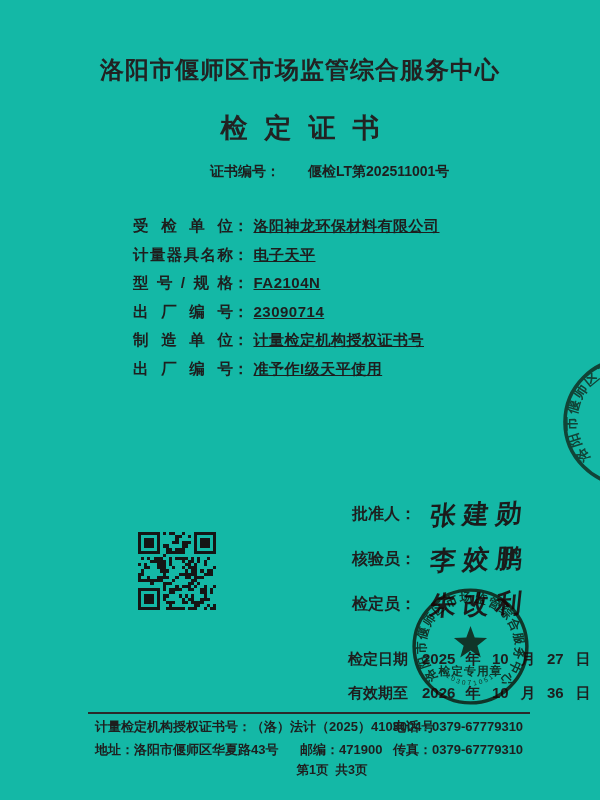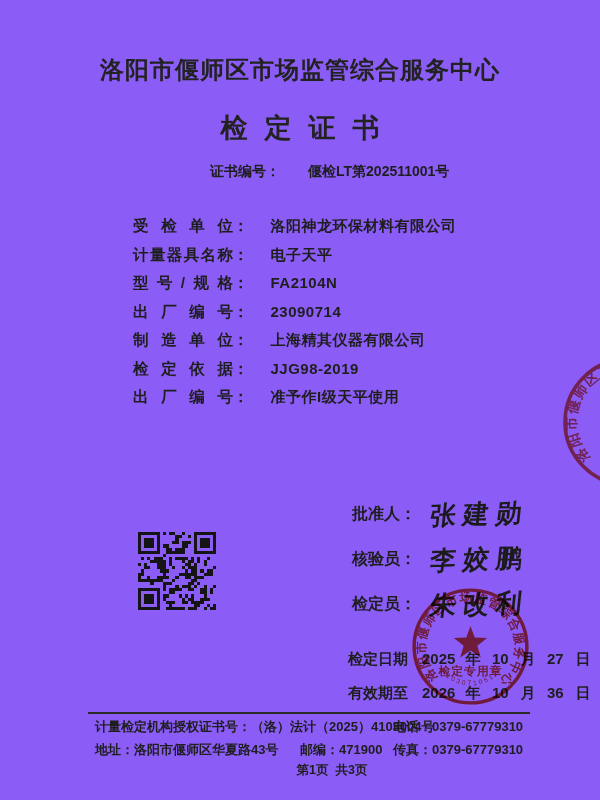--- a/index.html
+++ b/index.html
@@ -1,36 +1,36 @@
 <!DOCTYPE html>
 <html><head>
 <meta charset="utf-8">
 <style>
   html,body{margin:0;padding:0;background:#e8e8e8;}
   .page{
     position:relative;width:600px;height:800px;margin:0 auto;
-    background:#8b5cf6;overflow:hidden;color:#1e1e1e;
+    background:#14b8a6;overflow:hidden;color:#1e1e1e;
     font-family:"Liberation Sans","DejaVu Sans",sans-serif;
   }
   .org-title{
     position:absolute;top:54px;left:0;width:100%;text-align:center;
     font-size:24px;font-weight:bold;letter-spacing:1px;color:#222;
   }
   .doc-title{
     position:absolute;top:110px;left:0;width:100%;text-align:center;
     font-size:27px;font-weight:bold;letter-spacing:17px;text-indent:17px;color:#222;font-family:Liberation Serif, serif;
   }
   .cert-no-row{position:absolute;top:163px;left:210px;font-size:14px;font-weight:bold;}
   .cert-no-row .val{margin-left:28px;}
   .fields{position:absolute;top:216px;left:133px;}
   .frow{height:21px;margin-bottom:7.5px;font-size:15.5px;font-weight:bold;white-space:nowrap;}
   .frow.gap{margin-top:3px;}
   .flabel{display:inline-block;width:100px;text-align:justify;text-align-last:justify;vertical-align:bottom;}
   .fcolon{display:inline-block;}
-  .fvalue{margin-left:22px;font-size:15px;letter-spacing:.5px;}
+  .fvalue{margin-left:5px;font-size:15px;letter-spacing:.5px;text-decoration:underline;}
   .sig-block{position:absolute;top:492px;left:352px;}
   .sig-row{display:flex;align-items:center;height:45px;}
   .sig-label{font-size:16px;font-weight:bold;width:78px;flex:none;}
   .sig-name{
     font-size:26px;font-weight:600;letter-spacing:7px;color:#1b1b1b;
     transform:rotate(-2deg) skewX(-8deg);white-space:nowrap;
   }
   .qr{position:absolute;left:138px;top:532px;width:78px;height:78px;}
   .qr svg{width:100%;height:100%;fill:#151515;shape-rendering:crispEdges;}
   .dates{position:absolute;left:348px;top:650px;}
@@ -69,24 +69,21 @@
     <div class="frow">
       <span class="flabel">计量器具名称</span><span class="fcolon">：</span><span class="fvalue">电子天平</span>
     </div>
     <div class="frow gap">
       <span class="flabel">型号/规格</span><span class="fcolon">：</span><span class="fvalue">FA2104N</span>
     </div>
     <div class="frow gap">
       <span class="flabel">出厂编号</span><span class="fcolon">：</span><span class="fvalue">23090714</span>
     </div>
     <div class="frow gap">
-      <span class="flabel">制造单位</span><span class="fcolon">：</span><span class="fvalue">上海精其仪器有限公司</span>
-    </div>
-    <div class="frow gap">
-      <span class="flabel">检定依据</span><span class="fcolon">：</span><span class="fvalue">JJG98-2019</span>
+      <span class="flabel">制造单位</span><span class="fcolon">：</span><span class="fvalue">计量检定机构授权证书号</span>
     </div>
     <div class="frow gap">
       <span class="flabel">出厂编号</span><span class="fcolon">：</span><span class="fvalue">准予作I级天平使用</span>
     </div>
   </div>
 
   <div class="qr">
     <svg id="qr" xmlns="http://www.w3.org/2000/svg" viewBox="0 0 25 25">
         <rect x="0" y="0" width="1" height="1"></rect>
         <rect x="1" y="0" width="1" height="1"></rect>

